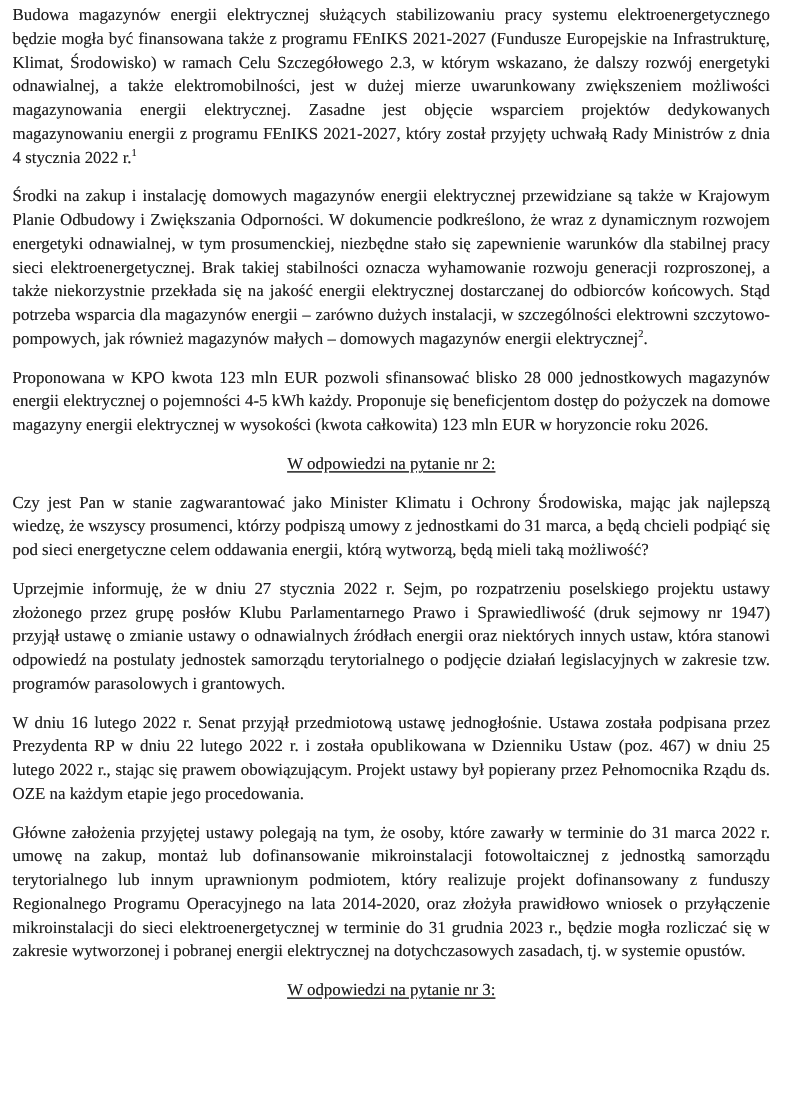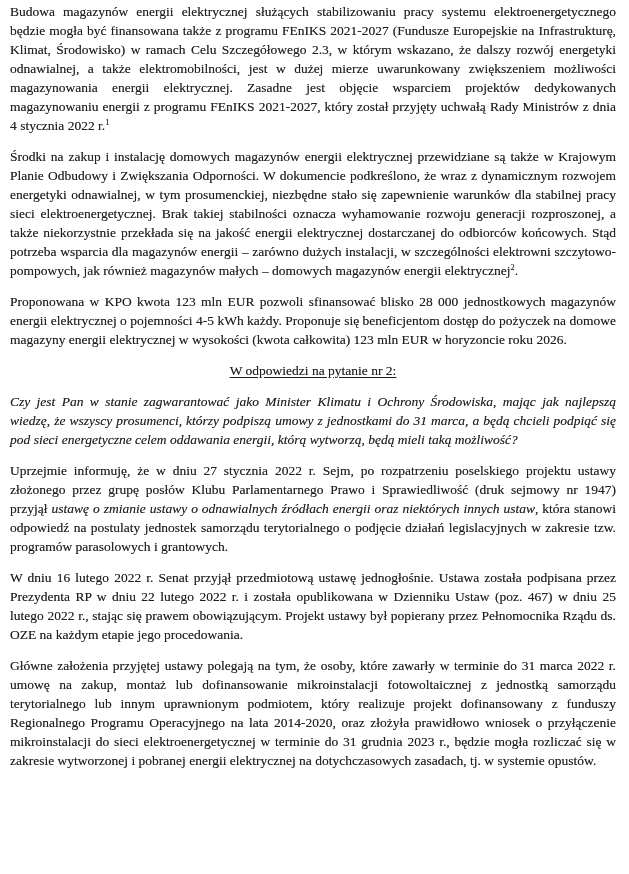--- a/index.html
+++ b/index.html
@@ -31,36 +31,36 @@
   }
   .paragraph {
     text-align: justify;
   }
   .heading {
     text-decoration: underline;
     text-underline-offset: 2px;
   }
   .question {
     text-align: justify;
-    font-style: italic;
   }
-  .run-italic { font-style: italic; }
+  .run-italic { }
   .run-sup {
     vertical-align: super;
     font-size: 0.62em;
     line-height: 0;
   }
 </style>
 </head>
 <body>
 
 <div class="page">
   <div id="document-body">
       <p class="block paragraph"><span>Budowa magazynów energii elektrycznej służących stabilizowaniu pracy systemu elektroenergetycznego będzie mogła być finansowana także z programu FEnIKS 2021-2027 (Fundusze Europejskie na Infrastrukturę, Klimat, Środowisko) w ramach Celu Szczegółowego 2.3, w którym wskazano, że dalszy rozwój energetyki odnawialnej, a także elektromobilności, jest w dużej mierze uwarunkowany zwiększeniem możliwości magazynowania energii elektrycznej. Zasadne jest objęcie wsparciem projektów dedykowanych magazynowaniu energii z programu FEnIKS 2021-2027, który został przyjęty uchwałą Rady Ministrów z dnia 4 stycznia 2022 r.</span><span class="run-sup">1</span></p>
       <p class="block paragraph"><span>Środki na zakup i instalację domowych magazynów energii elektrycznej przewidziane są także w Krajowym Planie Odbudowy i Zwiększania Odporności. W dokumencie podkreślono, że wraz z dynamicznym rozwojem energetyki odnawialnej, w tym prosumenckiej, niezbędne stało się zapewnienie warunków dla stabilnej pracy sieci elektroenergetycznej. Brak takiej stabilności oznacza wyhamowanie rozwoju generacji rozproszonej, a także niekorzystnie przekłada się na jakość energii elektrycznej dostarczanej do odbiorców końcowych. Stąd potrzeba wsparcia dla magazynów energii – zarówno dużych instalacji, w szczególności elektrowni szczytowo-pompowych, jak również magazynów małych – domowych magazynów energii elektrycznej</span><span class="run-sup">2</span><span>.</span></p>
       <p class="block paragraph"><span>Proponowana w KPO kwota 123 mln EUR pozwoli sfinansować blisko 28 000 jednostkowych magazynów energii elektrycznej o pojemności 4-5 kWh każdy. Proponuje się beneficjentom dostęp do pożyczek na domowe magazyny energii elektrycznej w wysokości (kwota całkowita) 123 mln EUR w horyzoncie roku 2026.</span></p>
       <p class="block heading"><span>W odpowiedzi na pytanie nr 2:</span></p>
       <p class="block question"><span>Czy jest Pan w stanie zagwarantować jako Minister Klimatu i Ochrony Środowiska, mając jak najlepszą wiedzę, że wszyscy prosumenci, którzy podpiszą umowy z jednostkami do 31 marca, a będą chcieli podpiąć się pod sieci energetyczne celem oddawania energii, którą wytworzą, będą mieli taką możliwość?</span></p>
       <p class="block paragraph"><span>Uprzejmie informuję, że w dniu 27 stycznia 2022 r. Sejm, po rozpatrzeniu poselskiego projektu ustawy złożonego przez grupę posłów Klubu Parlamentarnego Prawo i Sprawiedliwość (druk sejmowy nr 1947) przyjął </span><span class="run-italic">ustawę o zmianie ustawy o odnawialnych źródłach energii oraz niektórych innych ustaw</span><span>, która stanowi odpowiedź na postulaty jednostek samorządu terytorialnego o podjęcie działań legislacyjnych w zakresie tzw. programów parasolowych i grantowych.</span></p>
       <p class="block paragraph"><span>W dniu 16 lutego 2022 r. Senat przyjął przedmiotową ustawę jednogłośnie. Ustawa została podpisana przez Prezydenta RP w dniu 22 lutego 2022 r. i została opublikowana w Dzienniku Ustaw (poz. 467) w dniu 25 lutego 2022 r., stając się prawem obowiązującym. Projekt ustawy był popierany przez Pełnomocnika Rządu ds. OZE na każdym etapie jego procedowania.</span></p>
       <p class="block paragraph"><span>Główne założenia przyjętej ustawy polegają na tym, że osoby, które zawarły w terminie do 31 marca 2022 r. umowę na zakup, montaż lub dofinansowanie mikroinstalacji fotowoltaicznej z jednostką samorządu terytorialnego lub innym uprawnionym podmiotem, który realizuje projekt dofinansowany z funduszy Regionalnego Programu Operacyjnego na lata 2014-2020, oraz złożyła prawidłowo wniosek o przyłączenie mikroinstalacji do sieci elektroenergetycznej w terminie do 31 grudnia 2023 r., będzie mogła rozliczać się w zakresie wytworzonej i pobranej energii elektrycznej na dotychczasowych zasadach, tj. w systemie opustów.</span></p>
+      <p class="block heading"><span>W odpowiedzi na pytanie nr 3:</span></p>
     </div>
 </div>
 
 </body></html>

